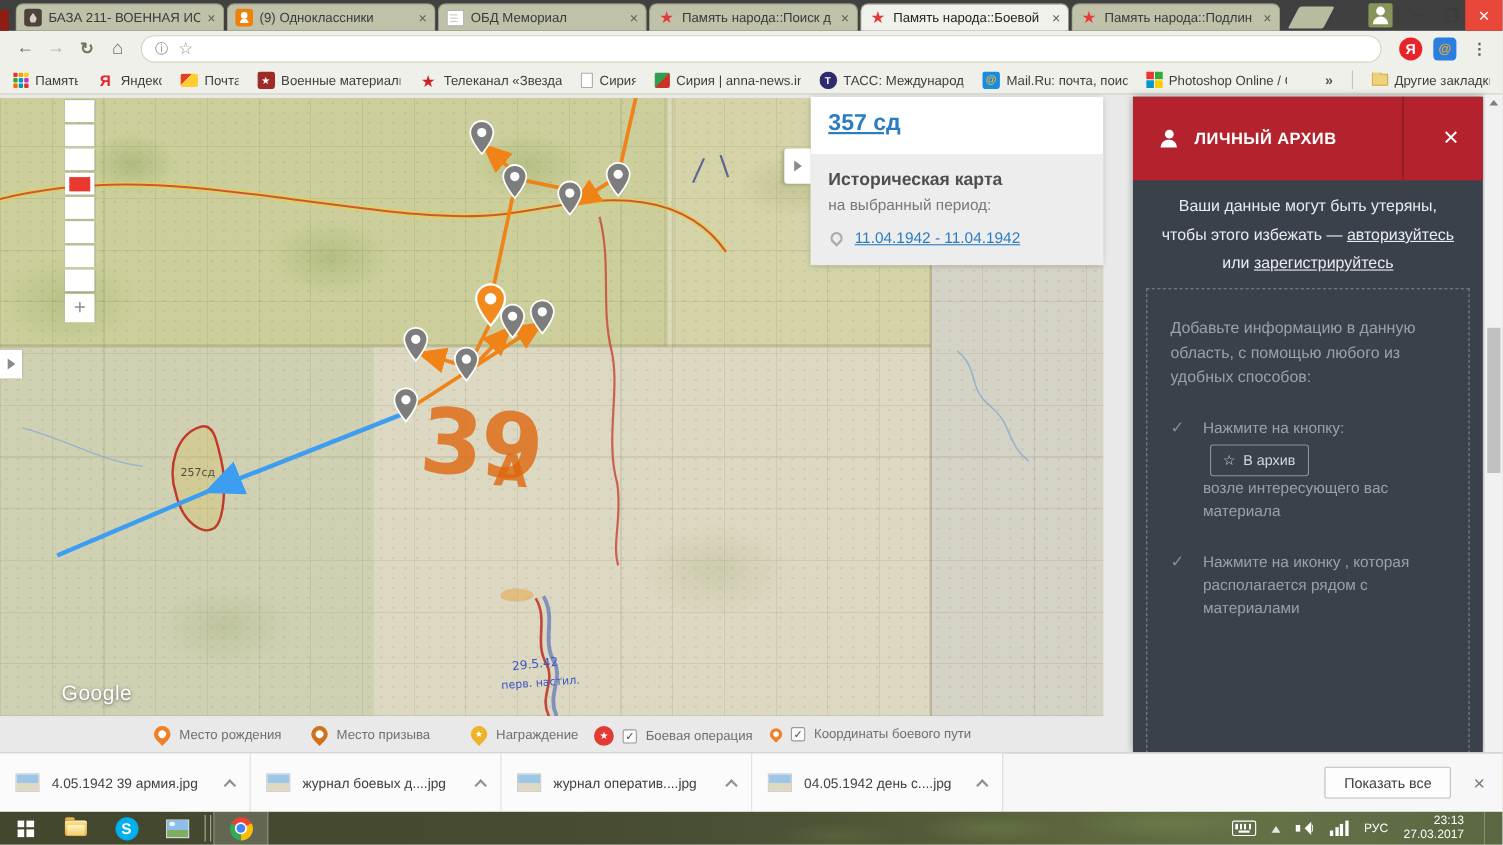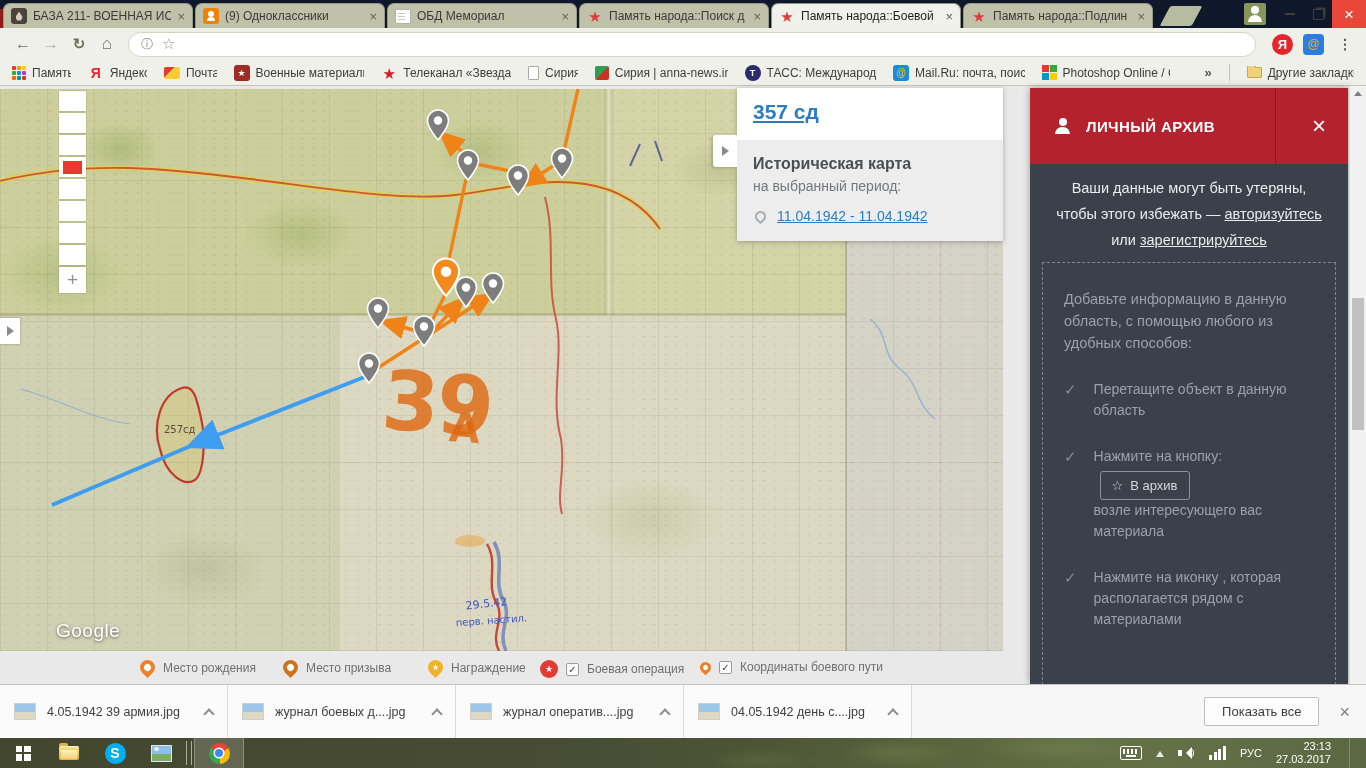--- a/index.html
+++ b/index.html
@@ -1,21 +1,21 @@
 <!DOCTYPE html>
 <html><head>
 <meta charset="utf-8">
 <style>
   * { box-sizing: border-box; margin: 0; padding: 0; }
   html,body { width:1366px; height:768px; overflow:hidden; }
   body { font-family:"Liberation Sans", sans-serif; position:relative; background:#e9e9e9; }
   a { cursor:pointer; }
 
   
-  .tabstrip { height:28px; background:#0f172a; position:relative; display:flex; align-items:flex-end; padding-left:3px; }
+  .tabstrip { height:28px; background:#404040; position:relative; display:flex; align-items:flex-end; padding-left:14px; }
   .red-sliver { position:absolute; left:0; top:9px; width:8px; height:19px; background:#8e1d16; }
   .tab { width:190px; height:25px; display:flex; align-items:center; gap:6px; padding:0 7px;
          background:#bfc2a8; border:1px solid #979b80; border-bottom:none; border-radius:7px 7px 0 0; margin-right:2px; position:relative; }
   .tab.active { background:#f0f1ea; border-color:#8e927a; z-index:2; }
   .tab-title { flex:1; font-size:12px; color:#3a3a3a; white-space:nowrap; overflow:hidden; }
   .tab.active .tab-title { color:#222; }
   .tab-close { color:#5f6156; font-size:13px; line-height:1; }
   .tab-close::before { content:"×"; }
   .fav { width:16px; height:16px; flex:0 0 16px; display:grid; place-items:center; }
   .fav-baza { background:#4c443c; border-radius:3px; }
@@ -532,24 +532,20 @@
       <span>Ваши данные могут быть утеряны,</span><br>
       <span>чтобы этого избежать —</span>
       <a>авторизуйтесь</a><br>
       <span>или</span>
       <a>зарегистрируйтесь</a>
     </div>
     <div class="ap-dashed">
       <div class="ap-intro">Добавьте информацию в данную область, с помощью любого из удобных способов:</div>
       <div class="ap-hint">
         <span class="ap-check"></span>
-        <span>Перетащите объект в данную область</span>
-      </div>
-      <div class="ap-hint">
-        <span class="ap-check"></span>
         <div>
           <div class="hint-line">
             <span>Нажмите на кнопку:</span>
             <span class="btn-archive">
                 <span class="bstar"></span>
                 <span>В архив</span>
               </span>
           </div>
           <div>возле интересующего вас материала</div>
         </div>

